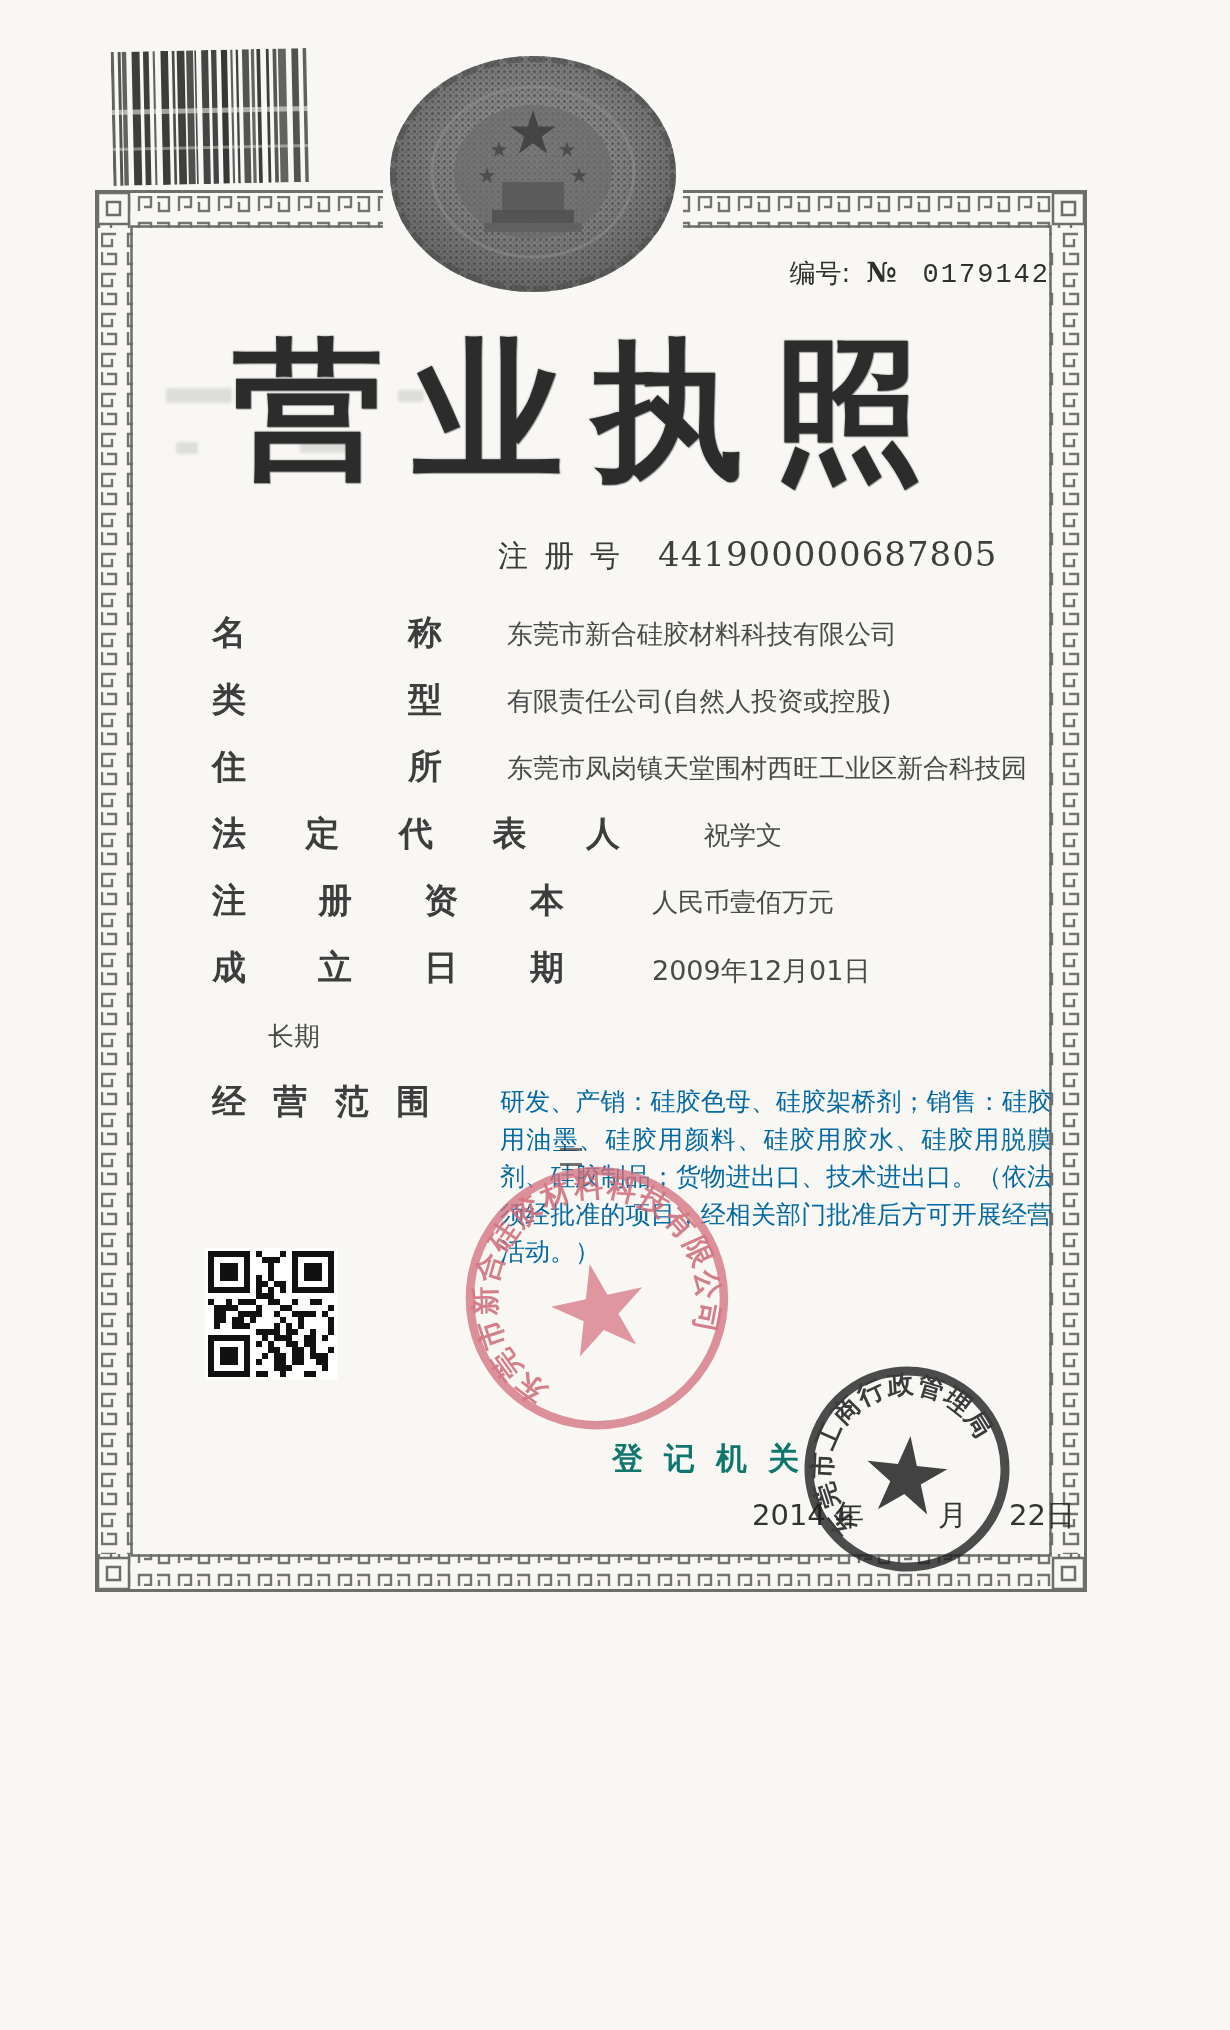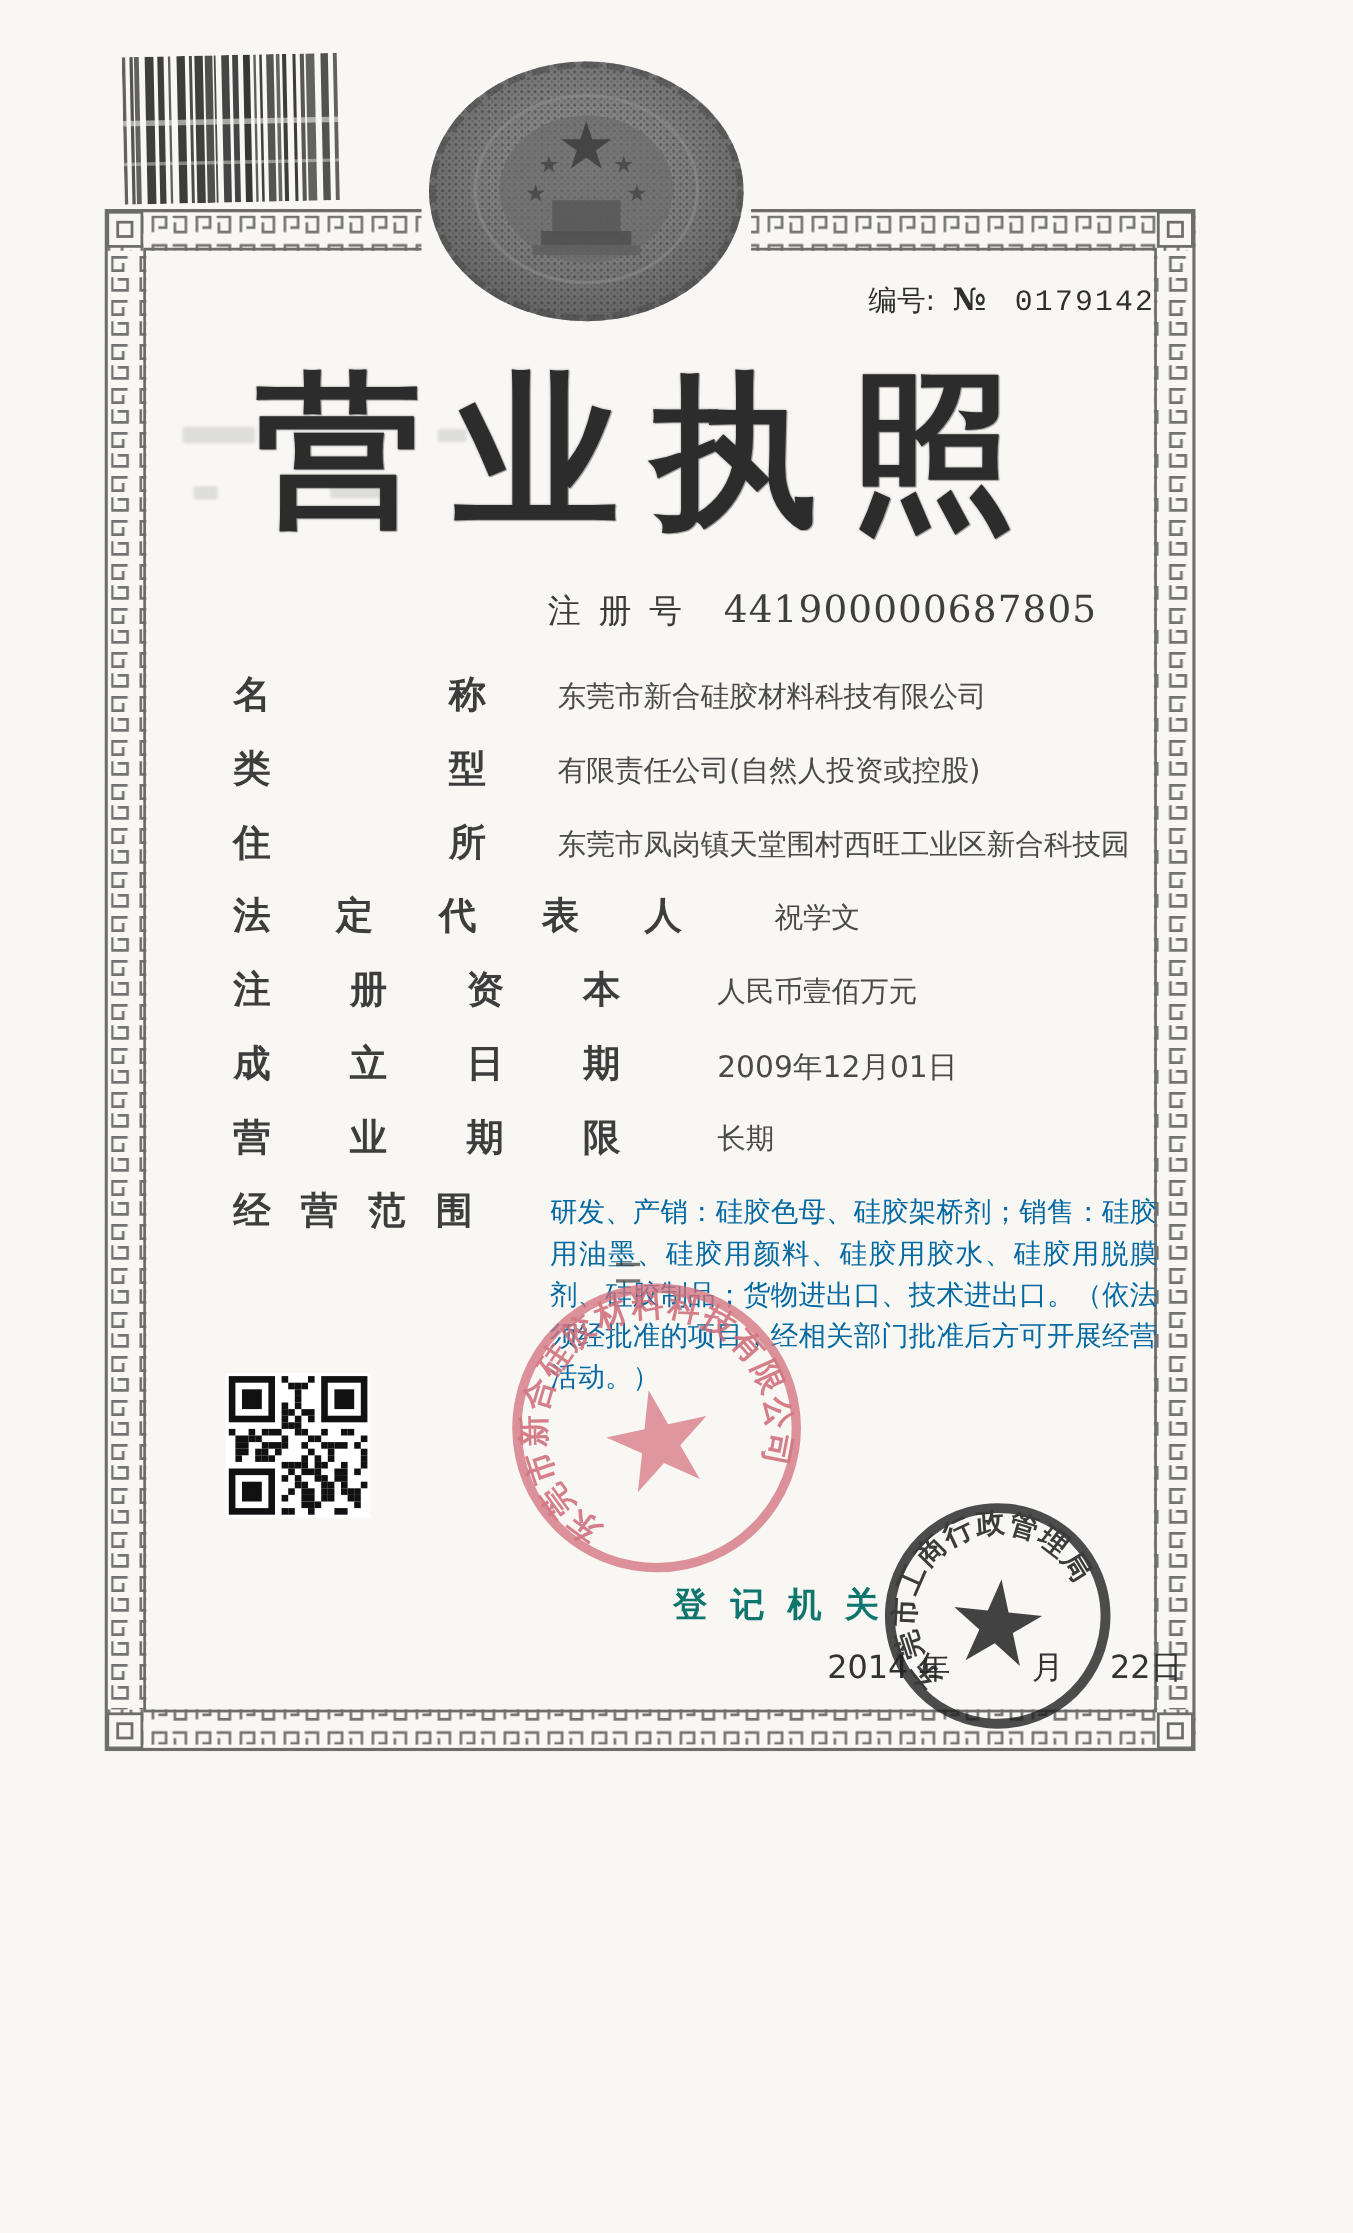--- a/index.html
+++ b/index.html
@@ -192,21 +192,20 @@
     </div>
     <div class="row">
       <div class="row-label lblw4">注册资本</div>
       <div class="row-value valw4">人民币壹佰万元</div>
     </div>
     <div class="row">
       <div class="row-label lblw4">成立日期</div>
       <div class="row-value valw4 val-date">2009年12月01日</div>
     </div>
     <div class="row">
-      <div class="row-label lblw4">营业期限</div>
       <div class="row-value valw4">长期</div>
     </div>
     <div class="row">
       <div class="row-label lblscope">经营范围</div>
       <div class="row-value val-para">研发、产销：硅胶色母、硅胶架桥剂；销售：硅胶用油墨、硅胶用颜料、硅胶用胶水、硅胶用脱膜剂、硅胶制品；货物进出口、技术进出口。（依法须经批准的项目，经相关部门批准后方可开展经营活动。）</div>
     </div>
   </div>
 
   <div class="artifact"></div>
 

